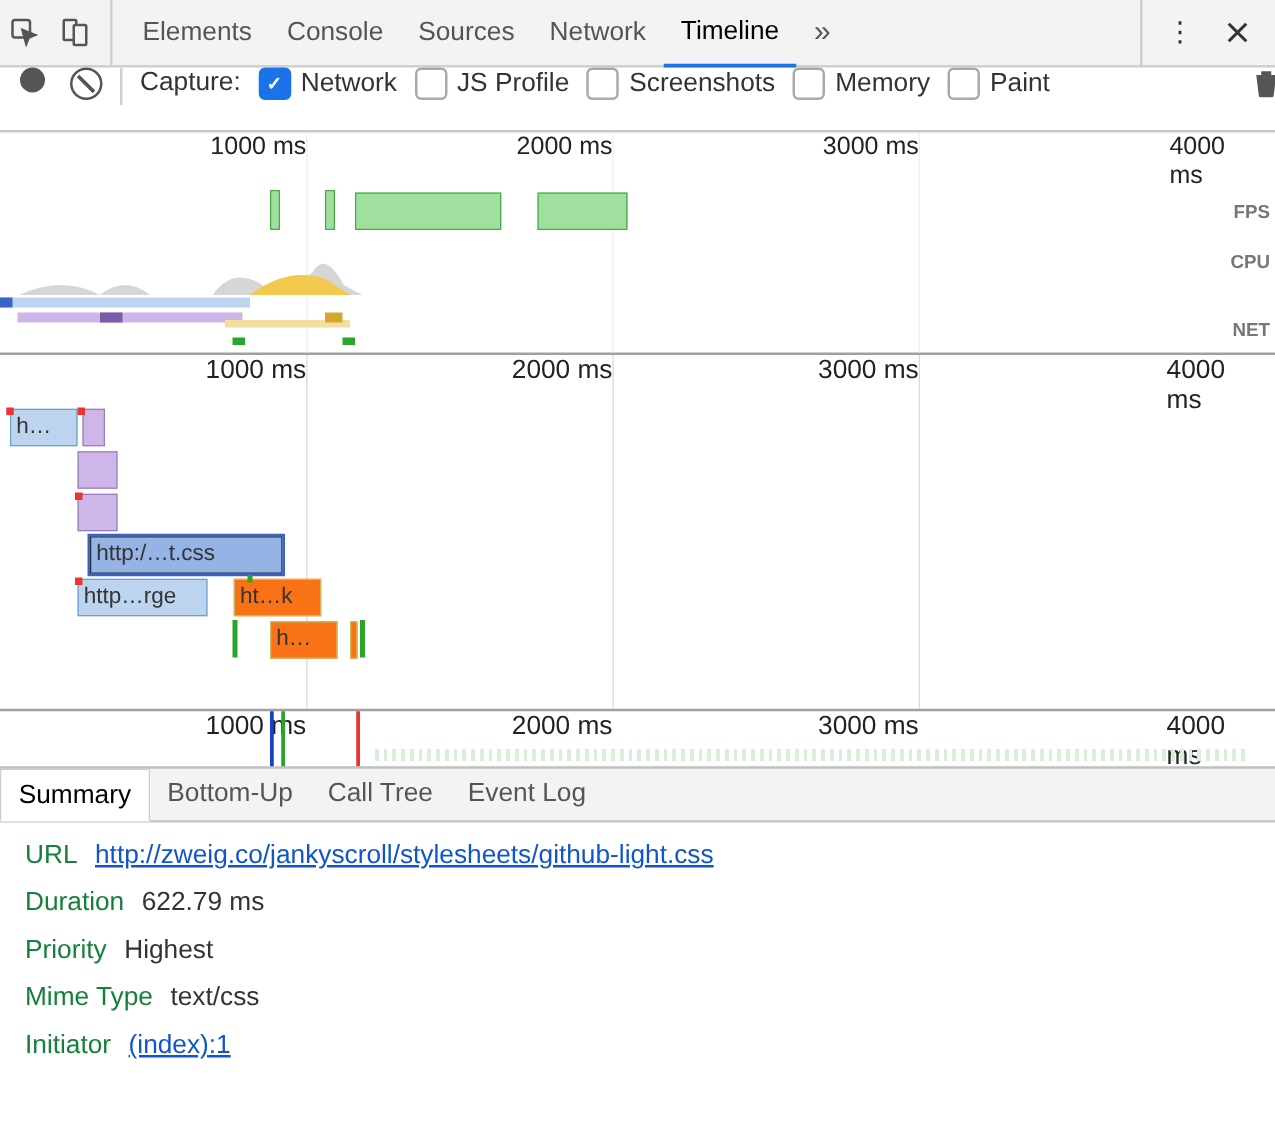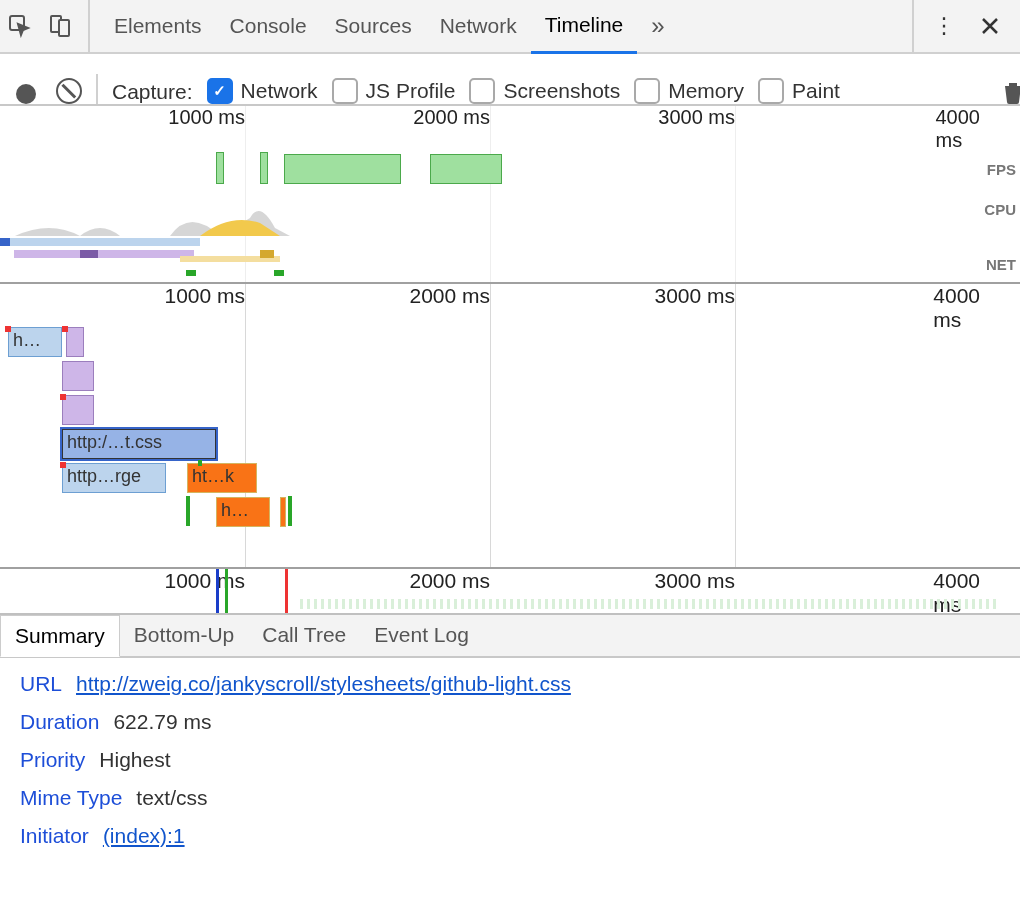--- a/index.html
+++ b/index.html
@@ -2,53 +2,53 @@
 <html><head>
 <meta charset="utf-8">
 <style>
   html, body { margin:0; padding:0; font-family: -apple-system, BlinkMacSystemFont, "Segoe UI", Arial, sans-serif; font-size:19px; color:#333; background:#fff; width:1020px; }
   .toolbar { display:flex; align-items:center; height:52px; background:#f3f3f3; border-bottom:2px solid #d0d0d0; }
   .toolbar .icon-btn { width:40px; height:40px; display:flex; align-items:center; justify-content:center; cursor:pointer; color:#333; }
   .toolbar .tabs { display:flex; align-items:center; height:100%; margin-left:8px; flex:1; border-left:2px solid #d0d0d0; padding-left:10px;}
   .tab { padding:0 14px; height:100%; display:flex; align-items:center; color:#555; cursor:pointer; font-size:21px;}
   .tab.active { color:#000; border-bottom:3px solid #1a73e8; font-weight:500;}
   .right-icons { display:flex; align-items:center; gap:6px; padding:0 10px; border-left:2px solid #d0d0d0; height:100%;}
-  .capture-bar { display:flex; align-items:flex-end; height:50px; border-bottom:2px solid #c8c8c8; font-size:21px; padding-left:10px; gap:14px;}
+  .capture-bar { display:flex; align-items:flex-start; height:50px; border-bottom:2px solid #c8c8c8; font-size:21px; padding-left:10px; gap:14px;}
   .record-dot { width:20px; height:20px; border-radius:50%; background:#555; margin:0 6px;}
   .clear-icon { width:22px; height:22px; border:2.5px solid #555; border-radius:50%; position:relative;}
   .clear-icon::after { content:""; position:absolute; left:2px; right:2px; top:50%; height:2.5px; background:#555; transform:translateY(-50%) rotate(45deg);}
   .vsep { width:2px; height:30px; background:#d0d0d0;}
   .chk { display:inline-flex; align-items:center; gap:8px; cursor:pointer;}
   .chkbox { width:22px; height:22px; border:2px solid #a9a9a9; border-radius:5px; display:inline-flex; align-items:center; justify-content:center; background:#fff;}
   .chkbox.checked { background:#1a73e8; border-color:#1a73e8;}
   .chkbox.checked::after { content:"✓"; color:#fff; font-size:15px; font-weight:bold;}
   .overview { position:relative; height:176px; border-bottom:2px solid #a0a0a0;}
   .ruler { position:absolute; left:0; right:30px; top:0; height:20px;}
   .ruler-label { position:absolute; top:0; font-size:20px; color:#222; transform:translateX(-100%);}
   .ruler-tick { position:absolute; top:0; height:176px; width:1px; background:#eee;}
   .side-label { position:absolute; right:4px; font-size:15px; font-weight:bold; color:#777;}
   .flame { position:relative; height:283px; border-bottom:2px solid #a0a0a0;}
   .flame .ruler-label { top:0; font-size:21px; }
   .flame .vline { position:absolute; top:0; bottom:0; width:1px; background:#d8d8d8;}
   .bar { position:absolute; height:30px; border:1px solid; font-size:18px; overflow:hidden; white-space:nowrap; padding:2px 4px; box-sizing:border-box;}
   .bar.blue { background:#BCD4ED; border-color:#6D9FD2;}
   .bar.violet { background:#CEB6E8; border-color:#9B7EBD;}
   .bar.yellow { background:#f97316; border-color:#D4B560;}
-  .bar.selected { outline:2px solid #3664C9; background:#96B3E6;}
+  .bar.selected { outline:2px solid #3664C9; background:#96B3E6;margin-left:10px;}
   .tick-green { position:absolute; bottom:0; width:4px; background:#29a629;}
   .tick-red { position:absolute; top:1px; width:6px; height:6px; background:#e33;}
   .markers { position:relative; height:44px; border-bottom:2px solid #c0c0c0;}
   .markers .ruler-label { top:0; font-size:21px;}
   .markers .vline { position:absolute; top:0; height:100%; width:3px;}
   .bottom-tabs { display:flex; border-bottom:2px solid #c8c8c8; background:#f3f3f3;}
   .btab { padding:8px 14px; color:#555; cursor:pointer; font-size:21px;}
   .btab.active { background:#fff; border:1px solid #ccc; border-bottom:1px solid #fff; color:#000; margin-bottom:-1px;}
   .details { padding:14px 20px; font-size:21px;}
   .details .row { display:flex; gap:14px; margin-bottom:14px;}
-  .details .lbl { color:#1d4ed8;text-align:center;}
+  .details .lbl { color:#15803d;text-align:center;}
   .details a { color:#1155cc; text-decoration:underline;}
   .fps-bar { position:absolute; background:#9FE09F; border:1px solid #4BA94B;}
   .ov-bar { position:absolute; height:10px;}
   svg { display:block;}
 </style>
 </head>
 <body>
 
 <div class="toolbar">
   <div class="icon-btn">

